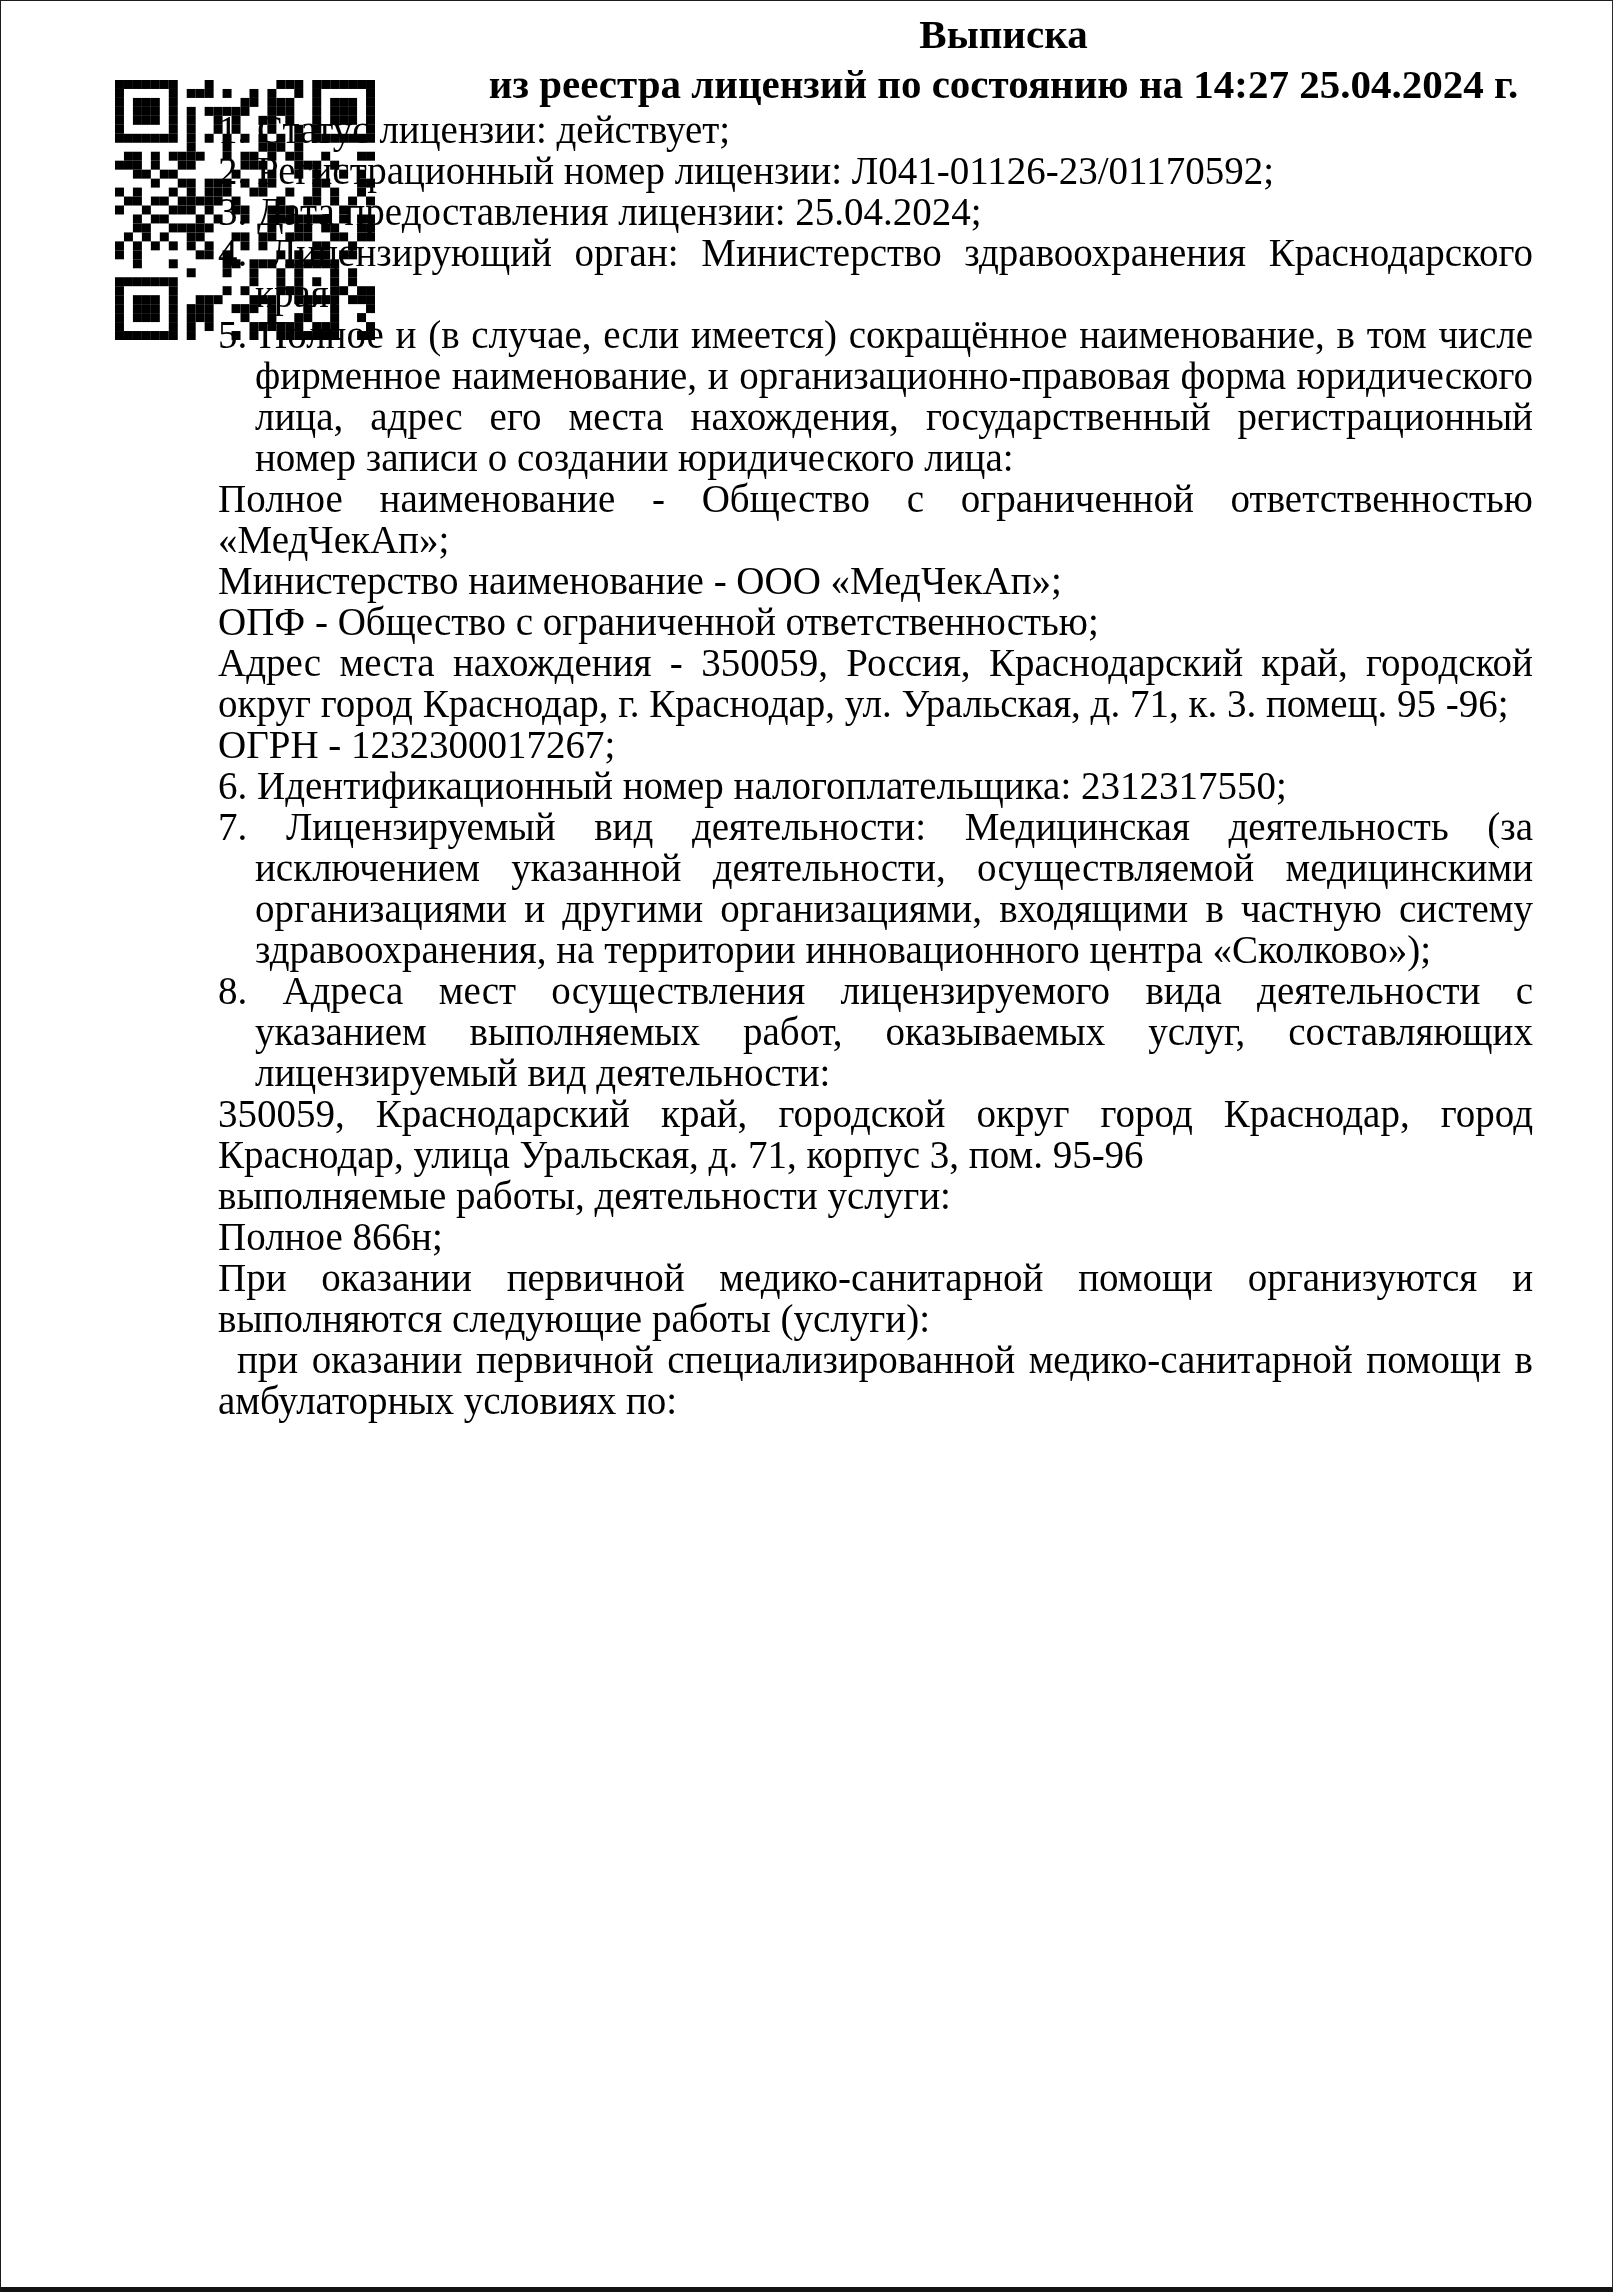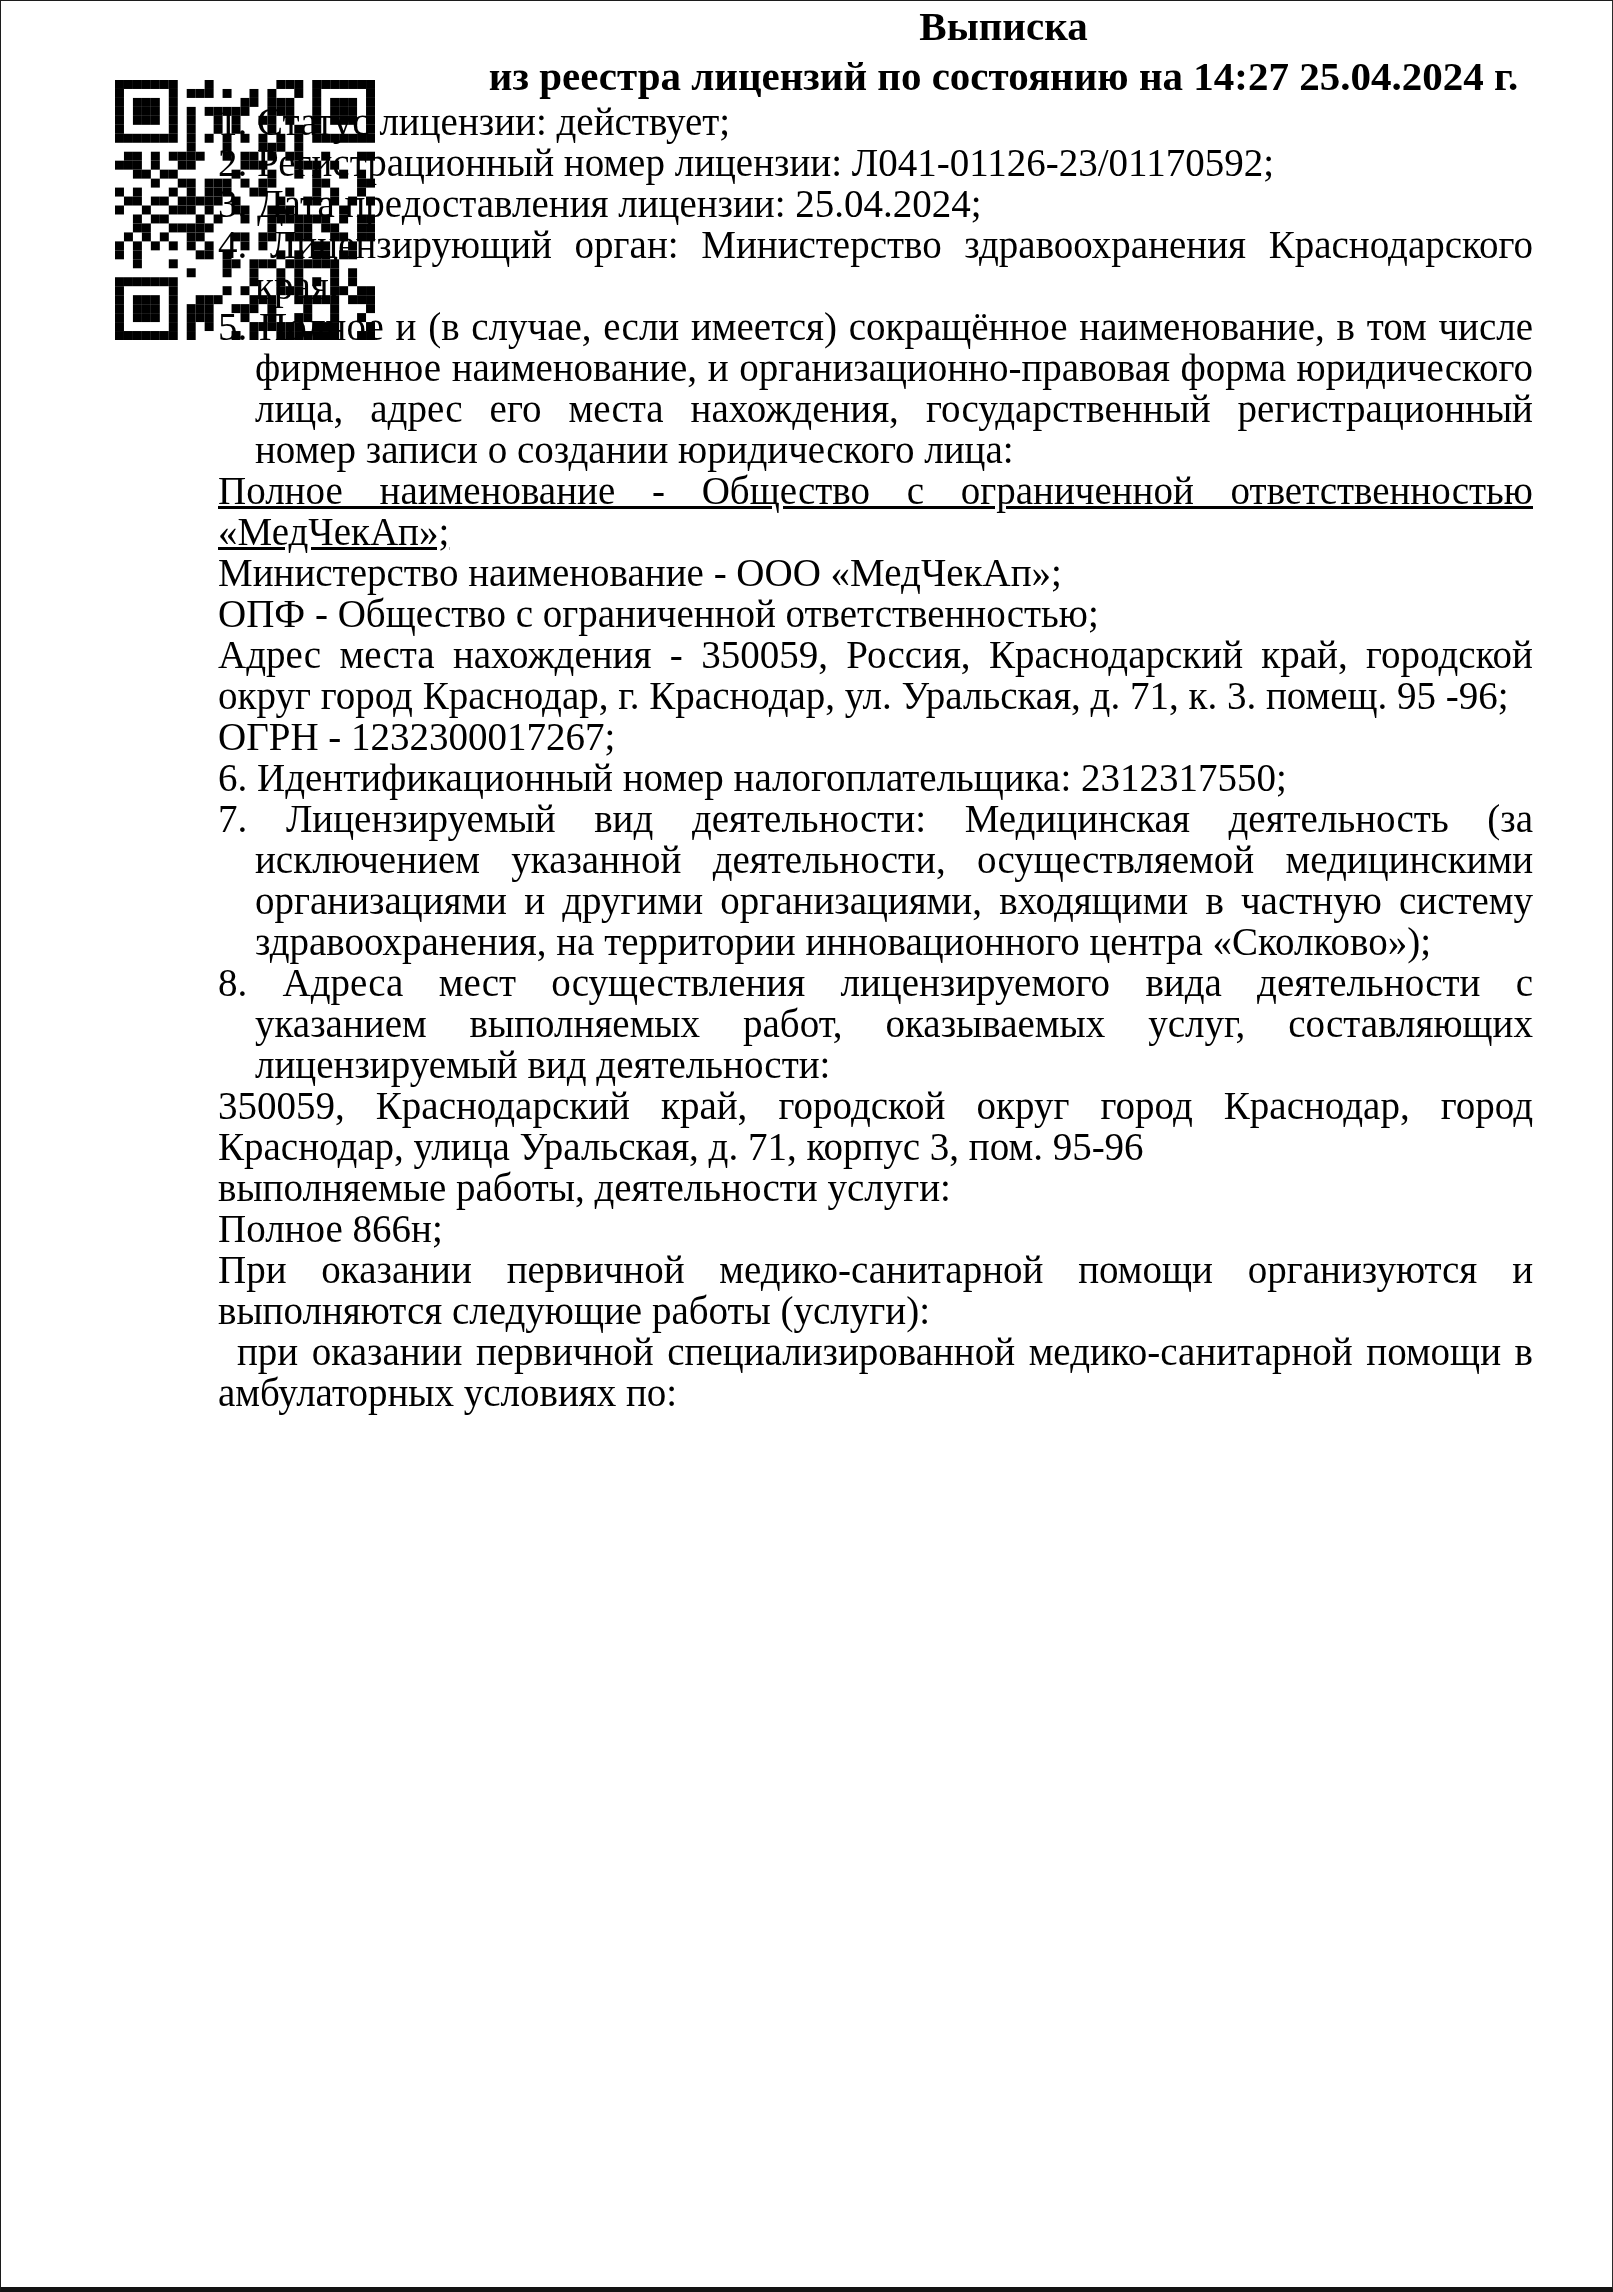--- a/index.html
+++ b/index.html
@@ -11,33 +11,33 @@
     border-top:1.8px solid #1c1c1c;
     border-left:1.8px solid #1c1c1c;
     border-right:2.7px solid #2b2b2b;
     border-bottom:6.3px solid #131313;
     overflow:hidden;
     font-family:"Liberation Serif","DejaVu Serif",serif;
     color:#000;
   }
   .qr{position:absolute;left:114px;top:79px;width:260px;height:260px;}
   .content{
-    position:absolute;left:217px;top:0;width:1315px;
+    position:absolute;left:217px;top:8px;width:1315px;
     font-size:39px;line-height:41px;
   }
   .content p{margin:0;}
   .title-wrap{margin-left:-174px;width:1571px;text-align:center;
     font-weight:bold;font-size:41px;line-height:50px;}
   .t1{margin-top:410px;}
   .t2{margin-top:29px;}
   .num-item{padding-left:37px;text-indent:-37px;text-align:justify;margin-top:21.5px;}
   .first-item{margin-top:47px;}
   .line{text-align:justify;}
   .mt{margin-top:21.5px;}
-  .mt-lg{margin-top:32px;text-decoration:underline;}
+  .mt-lg{margin-top:32px;}
   .ind-sm{margin-left:19px;}
   .block-l{margin-left:18px;text-align:justify;}
   .hang-sub{margin-left:18px;text-indent:19px;text-align:justify;}
   .ind-xl{margin-left:58px;}
 </style>
 </head>
 <body>
 
 <div class="page">
 

